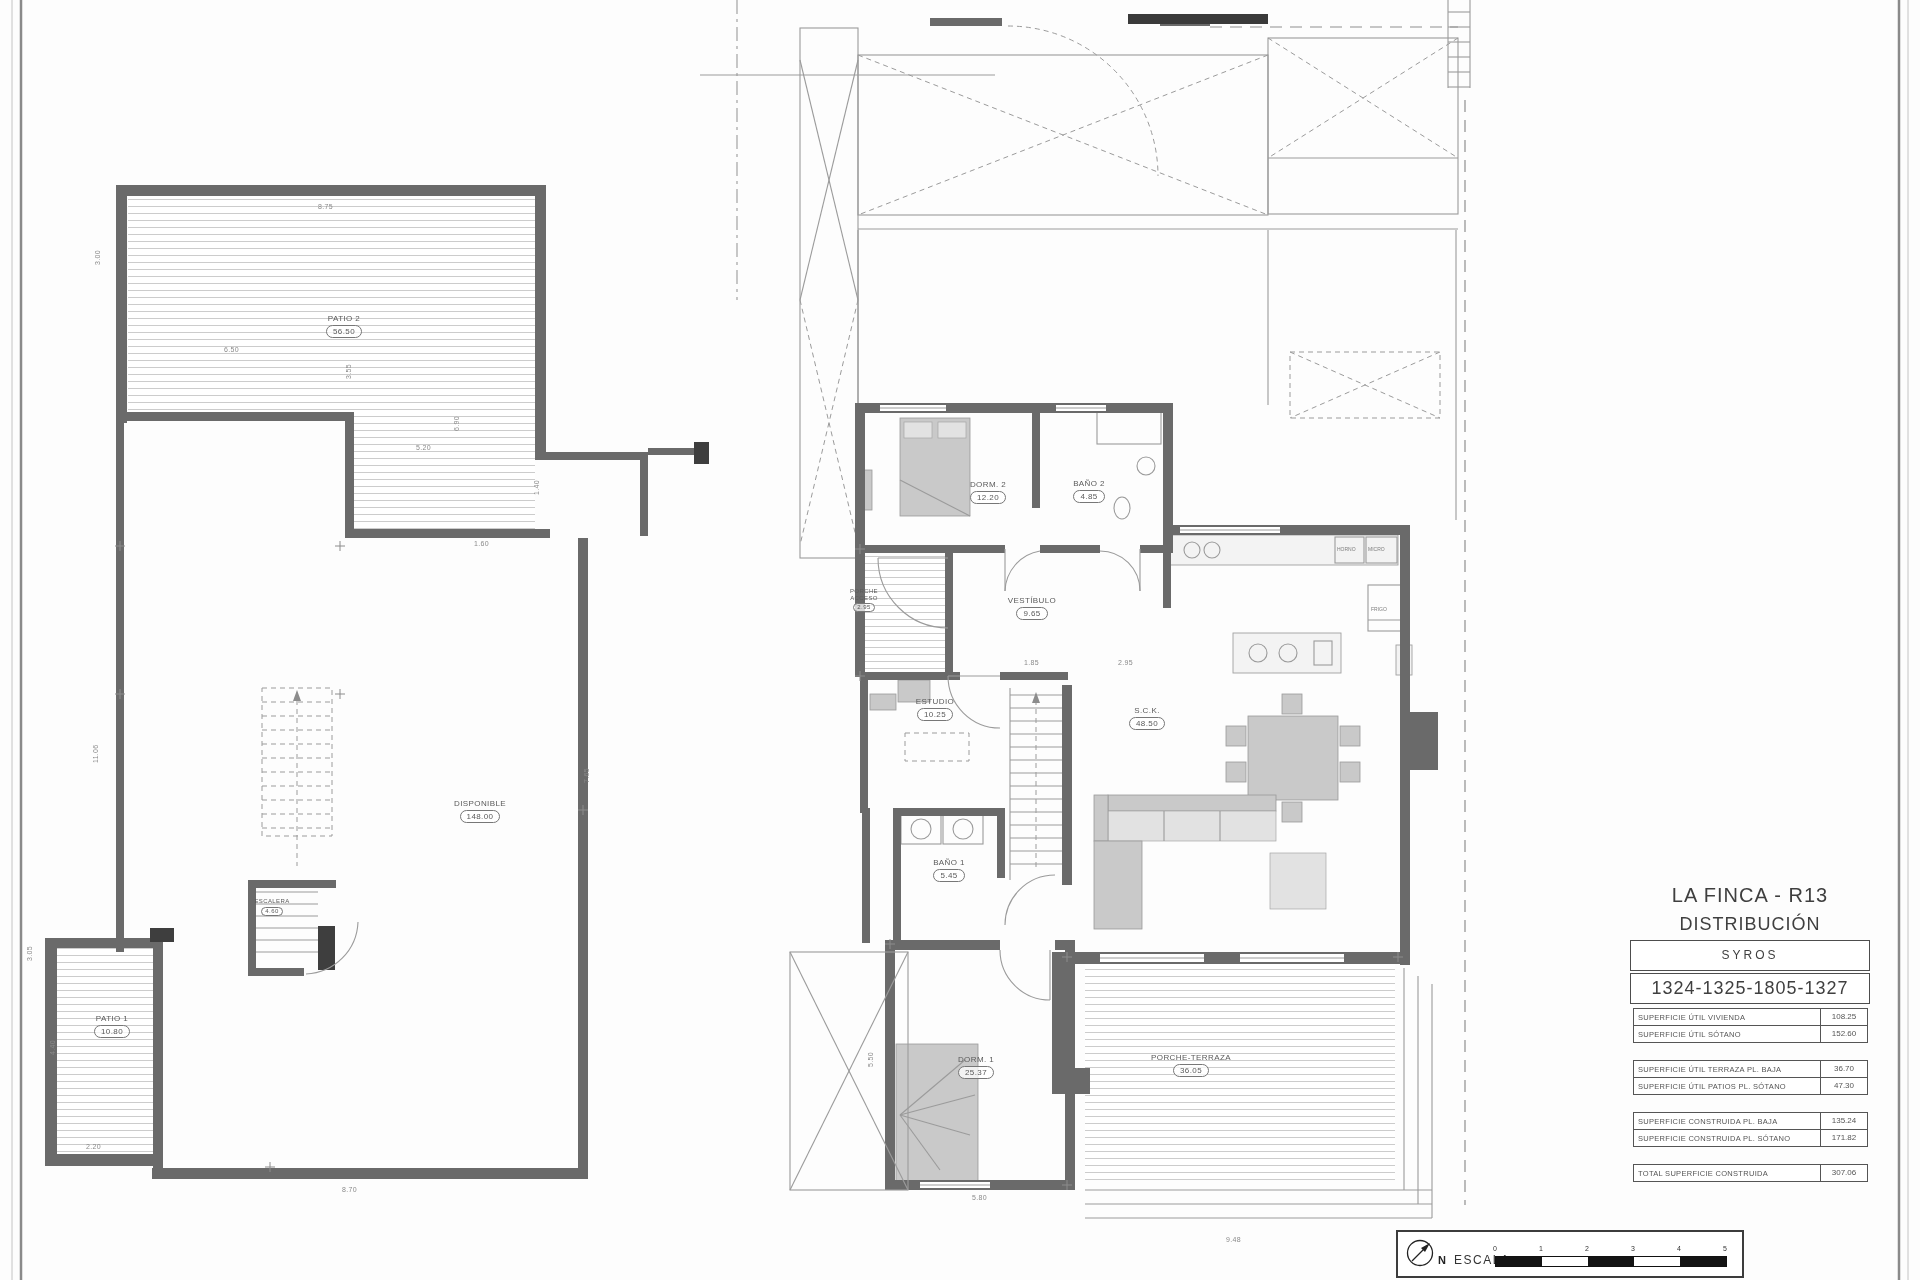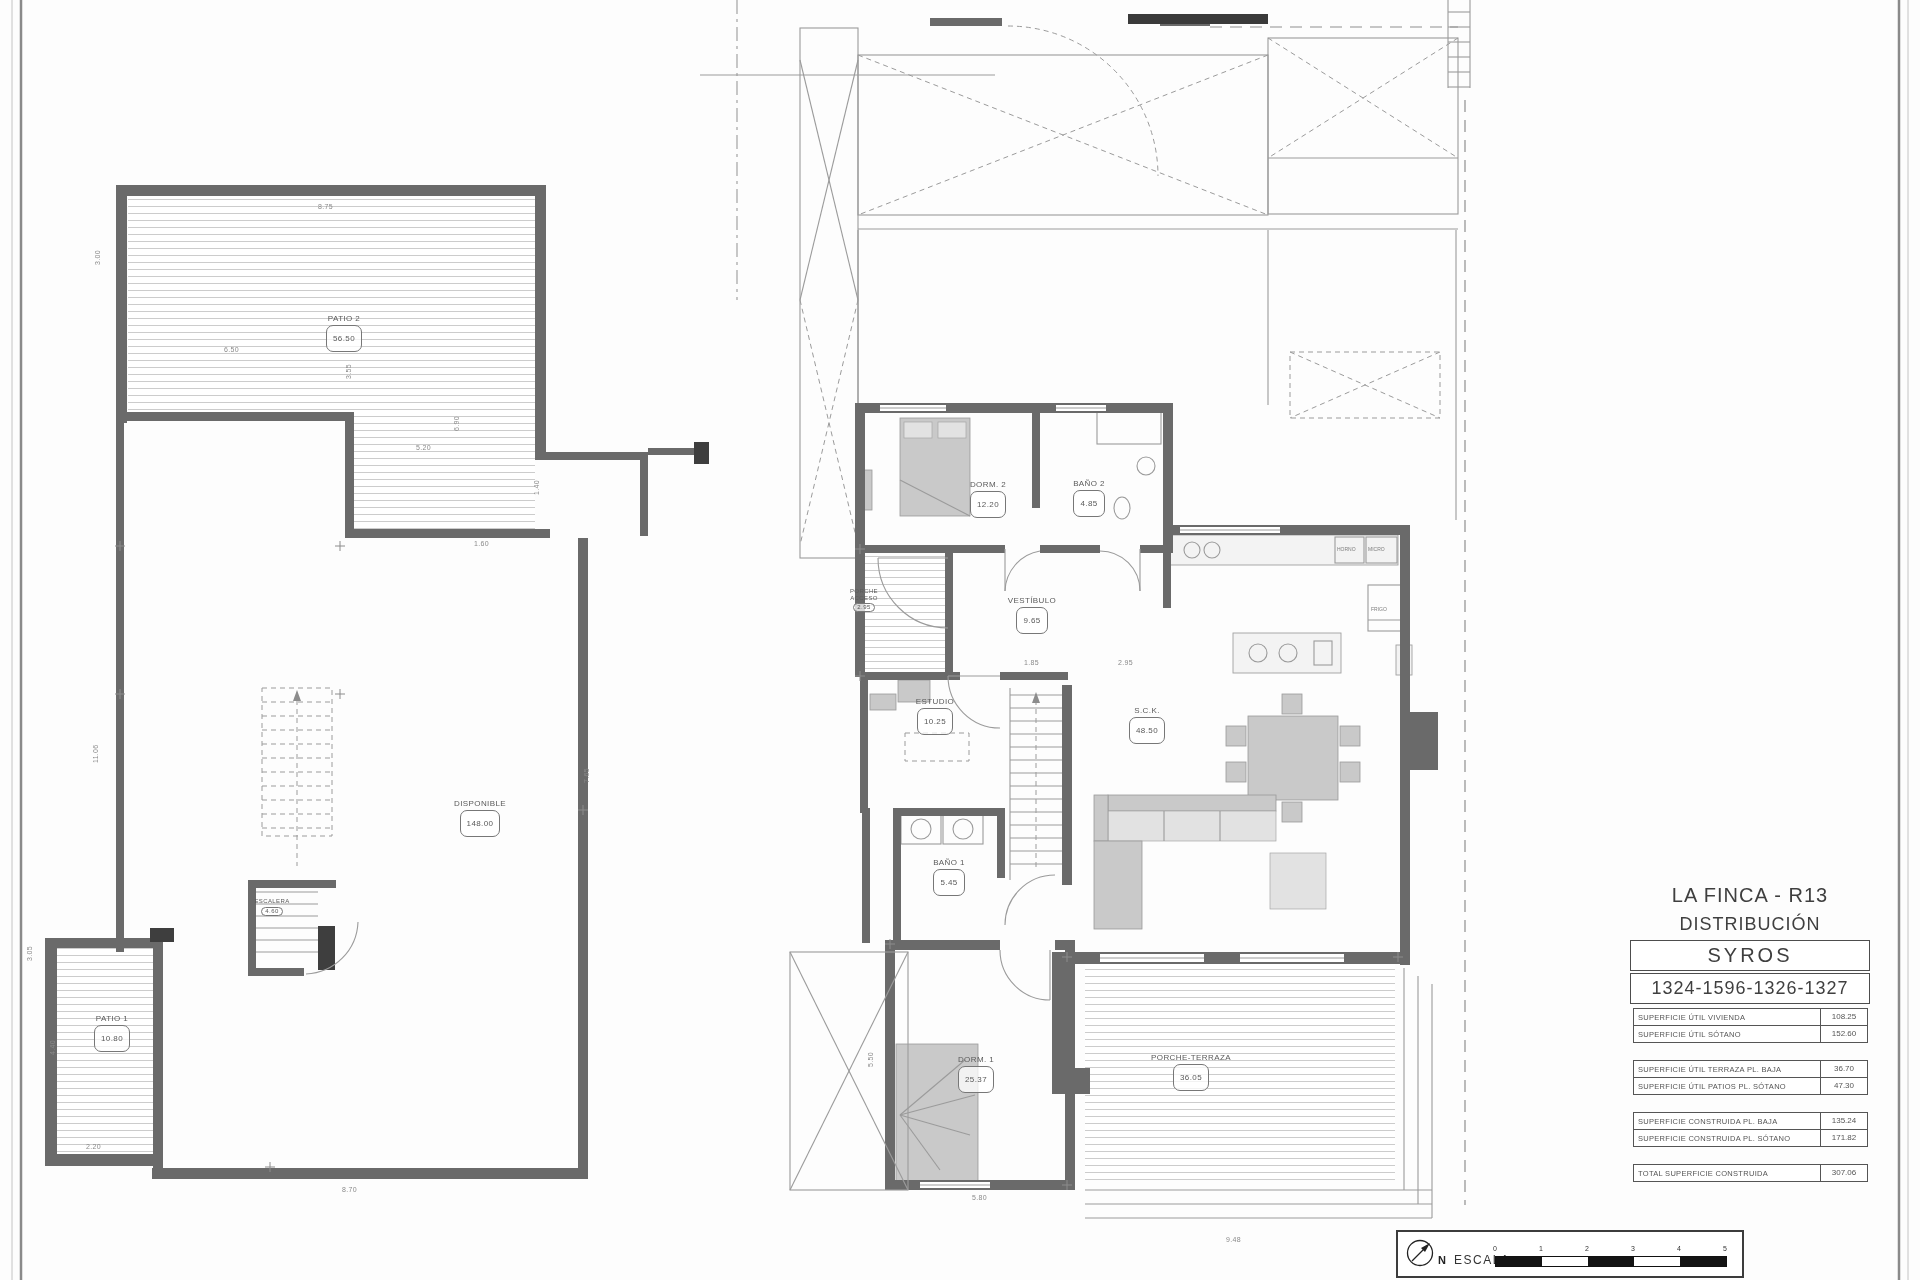--- a/index.html
+++ b/index.html
@@ -8,32 +8,32 @@
   svg.linework{position:absolute;left:0;top:0;}
   .w{fill:#6a6a6a;}
   .s{stroke:#9b9b9b;stroke-width:1.1;fill:none;}
   .sd{stroke:#9b9b9b;stroke-width:1;fill:none;stroke-dasharray:5 4;}
   .sd2{stroke:#8f8f8f;stroke-width:1.2;fill:none;stroke-dasharray:12 8;}
   .f{fill:#c9c9c9;stroke:#9a9a9a;stroke-width:.8;}
   .fl{fill:#e2e2e2;stroke:#a5a5a5;stroke-width:.7;}
   .fl2{fill:#f3f3f3;stroke:#a0a0a0;stroke-width:.9;}
   .cr{stroke:#8c8c8c;stroke-width:1;fill:none;}
   .rlab{position:absolute;text-align:center;font-size:8px;line-height:9px;color:#5a5a5a;letter-spacing:.4px;}
-  .rlab .rbox{display:inline-block;border:1px solid #777;border-radius:7px;padding:8px 6px;margin-top:2px;
+  .rlab .rbox{display:inline-block;border:1px solid #777;border-radius:7px;padding:1px 6px;margin-top:2px;
               font-size:8px;line-height:9px;background:rgba(255,255,255,.75);}
   .rlab.tiny{font-size:6px;line-height:6.5px;}
   .rlab.tiny .rbox{font-size:6px;line-height:7px;padding:0 3px;}
   .dim{position:absolute;font-size:7px;color:#8a8a8a;letter-spacing:.3px;white-space:nowrap;}
   .dim.v{transform:rotate(-90deg);transform-origin:left bottom;}
   .klabel{position:absolute;font-size:5px;color:#7d7d7d;letter-spacing:0;white-space:nowrap;}
   .titleblock{position:absolute;left:1630px;top:884px;width:240px;color:#3f3f3f;}
   .tb-project{font-size:20px;letter-spacing:1px;text-align:center;}
   .tb-sheet{font-size:18px;letter-spacing:1px;text-align:center;margin-top:7px;}
   .tb-box{border:1.5px solid #4d4d4d;text-align:center;margin-top:5px;background:#fff;}
-  .tb-model{font-size:20px;letter-spacing:3px;line-height:29px;height:29px;}
+  .tb-model{font-size:12px;letter-spacing:3px;line-height:29px;height:29px;}
   .tb-units{font-size:18px;letter-spacing:1px;line-height:29px;height:29px;margin-top:2px;}
   .tb-tables{position:absolute;left:1633px;top:1008px;width:235px;}
   .tb-group{border:1px solid #555;margin-bottom:17px;background:#fff;}
   .tb-row{display:flex;height:16px;align-items:center;border-top:1px solid #555;}
   .tb-row:first-child{border-top:none;}
   .tb-label{flex:1;padding-left:4px;font-size:7.5px;letter-spacing:.3px;color:#555;}
   .tb-value{width:46px;text-align:center;font-size:8px;color:#555;border-left:1px solid #555;line-height:16px;}
   .scalebar{position:absolute;left:1396px;top:1230px;width:344px;height:44px;border:2px solid #3c3c3c;background:#fff;}
   .sb-n{position:absolute;left:40px;top:22px;font-size:11px;font-weight:bold;color:#222;}
   .sb-escala{position:absolute;left:56px;top:21px;font-size:12px;letter-spacing:1.5px;color:#333;}
@@ -369,21 +369,21 @@
 <span class="dim" style="left:1226px;top:1236px">9.48</span>
 
 <span class="klabel" style="left:1371px;top:606px">FRIGO</span>
 <span class="klabel" style="left:1337px;top:546px">HORNO</span>
 <span class="klabel" style="left:1368px;top:546px">MICRO</span>
 
 <div class="titleblock">
   <div class="tb-project">LA FINCA - R13</div>
   <div class="tb-sheet">DISTRIBUCIÓN</div>
   <div class="tb-box tb-model">SYROS</div>
-  <div class="tb-box tb-units">1324-1596-1326-1327</div>
+  <div class="tb-box tb-units">1324-1325-1805-1327</div>
 </div>
 
 <div class="tb-tables">
   <div class="tb-group">
     <div class="tb-row">
       <span class="tb-label">SUPERFICIE ÚTIL VIVIENDA</span>
       <span class="tb-value">108.25</span>
     </div>
     <div class="tb-row">
       <span class="tb-label">SUPERFICIE ÚTIL SÓTANO</span>

